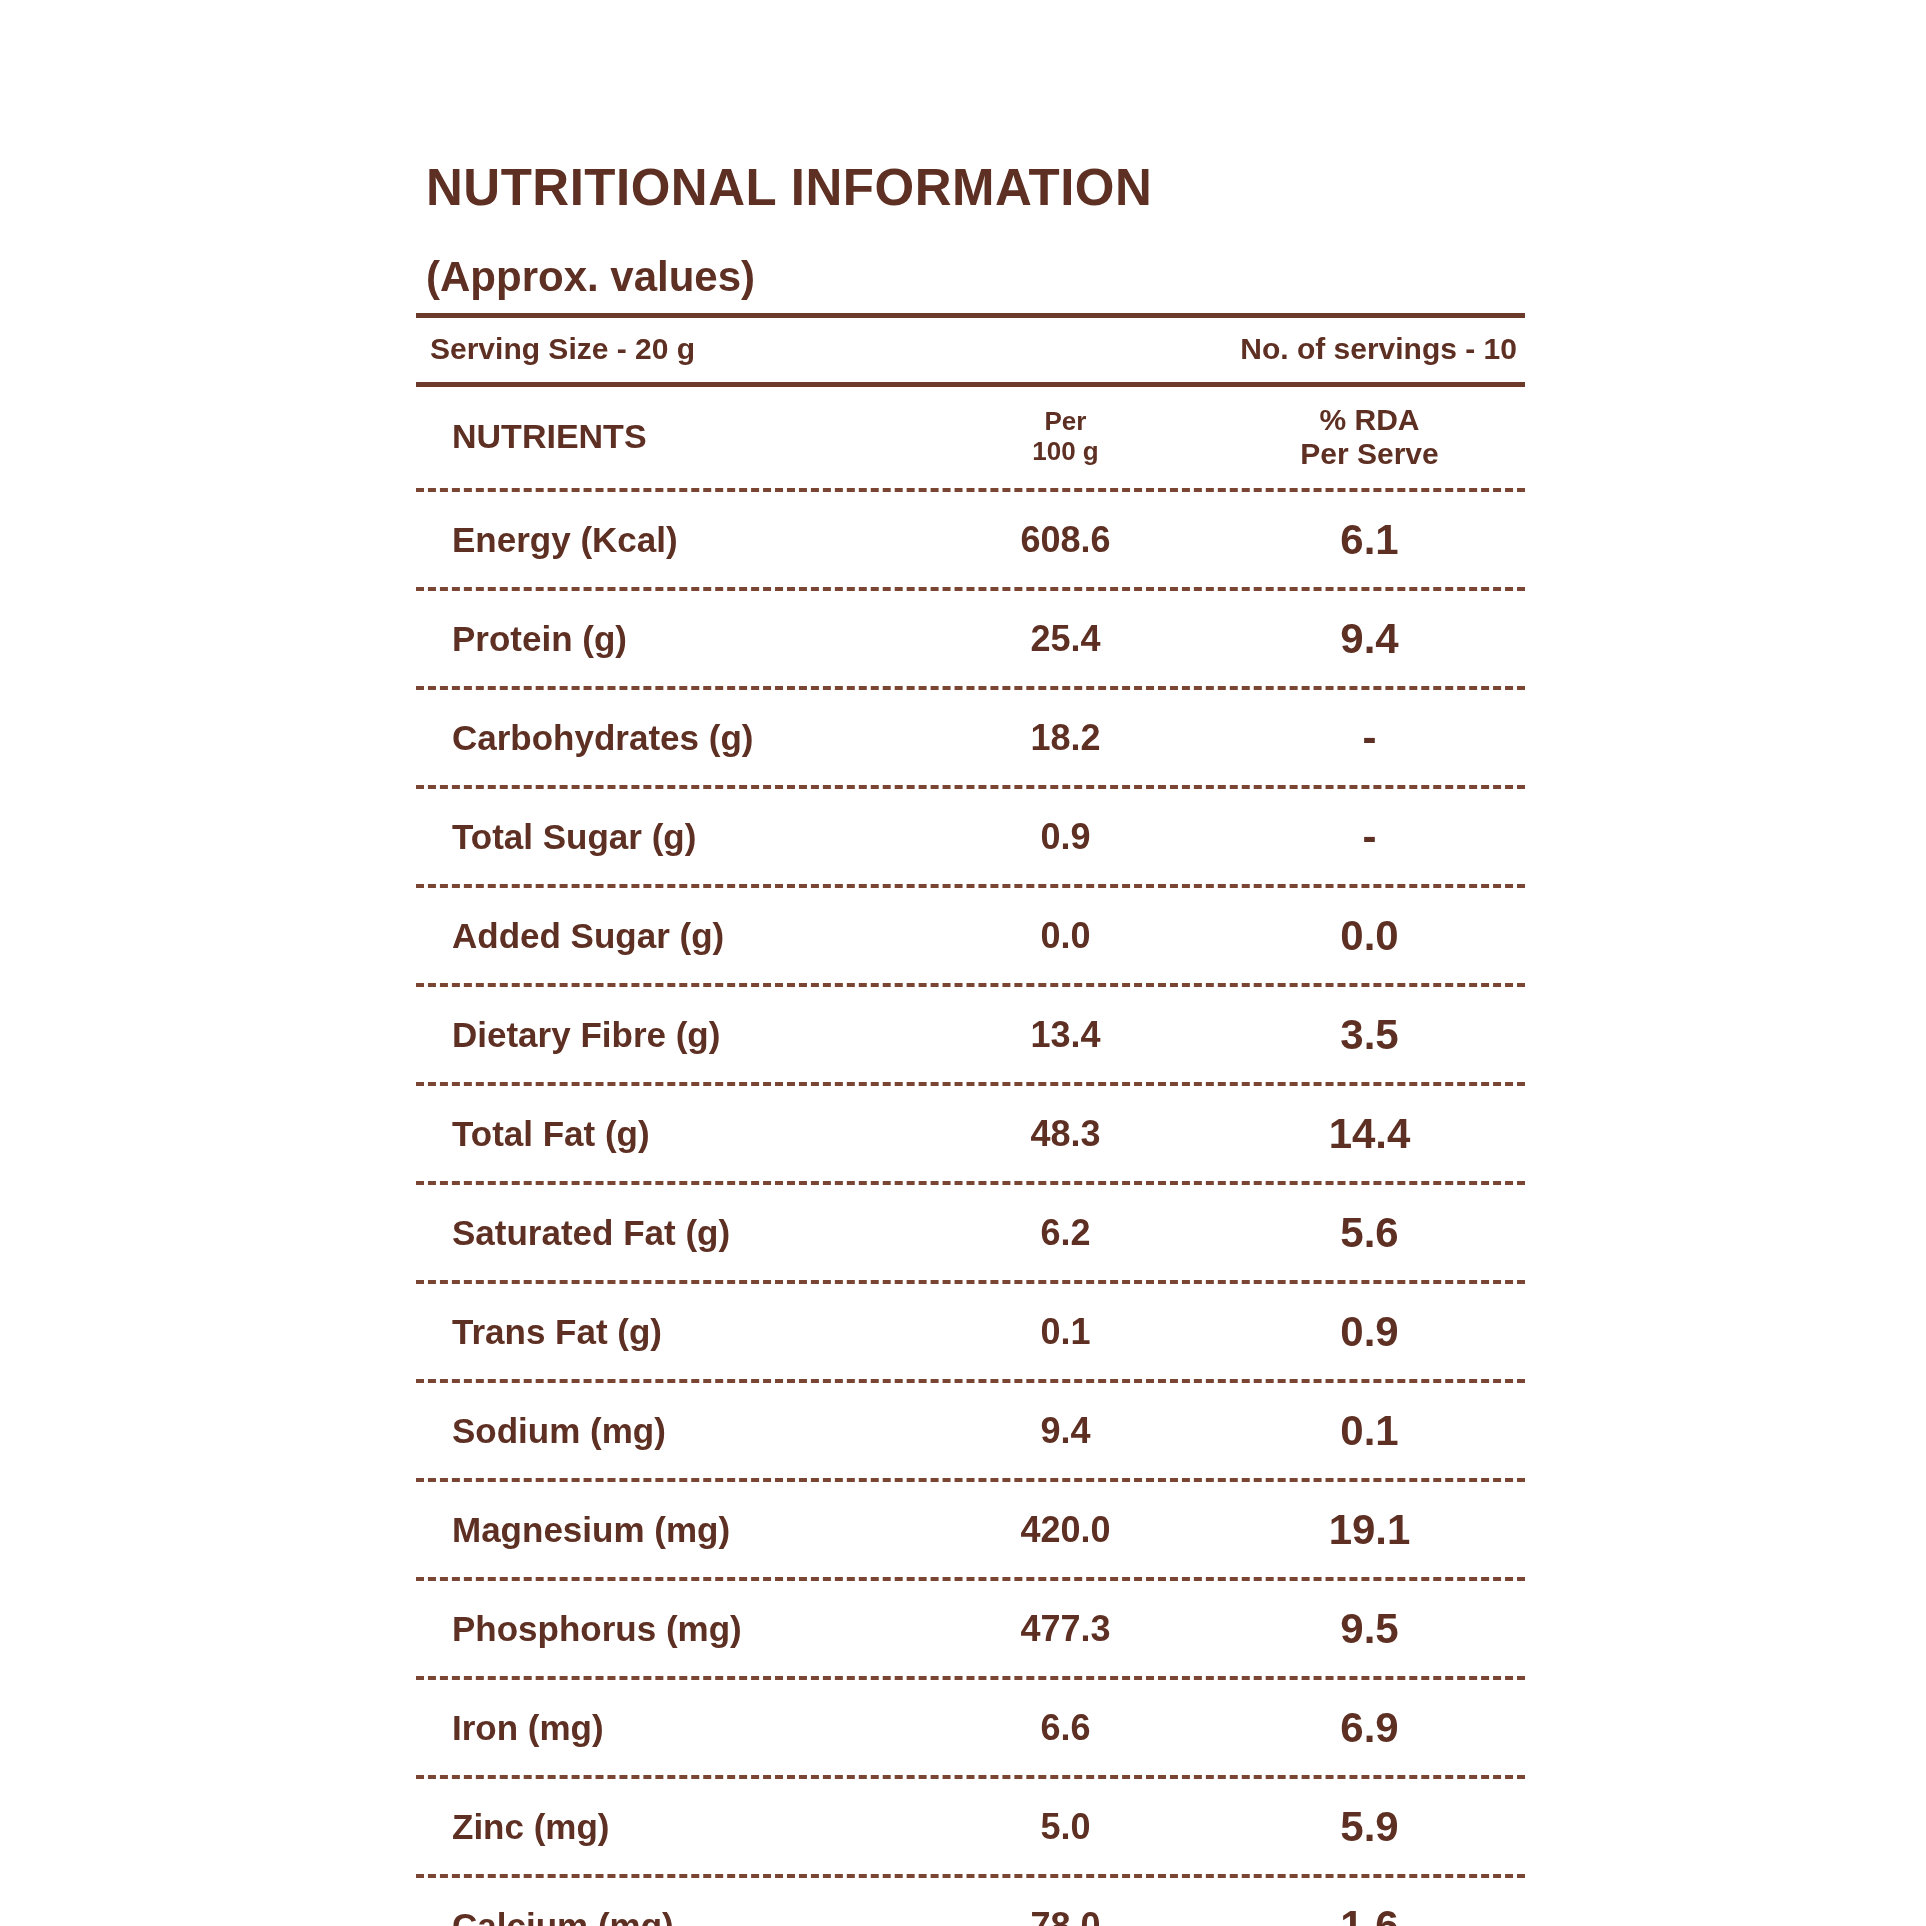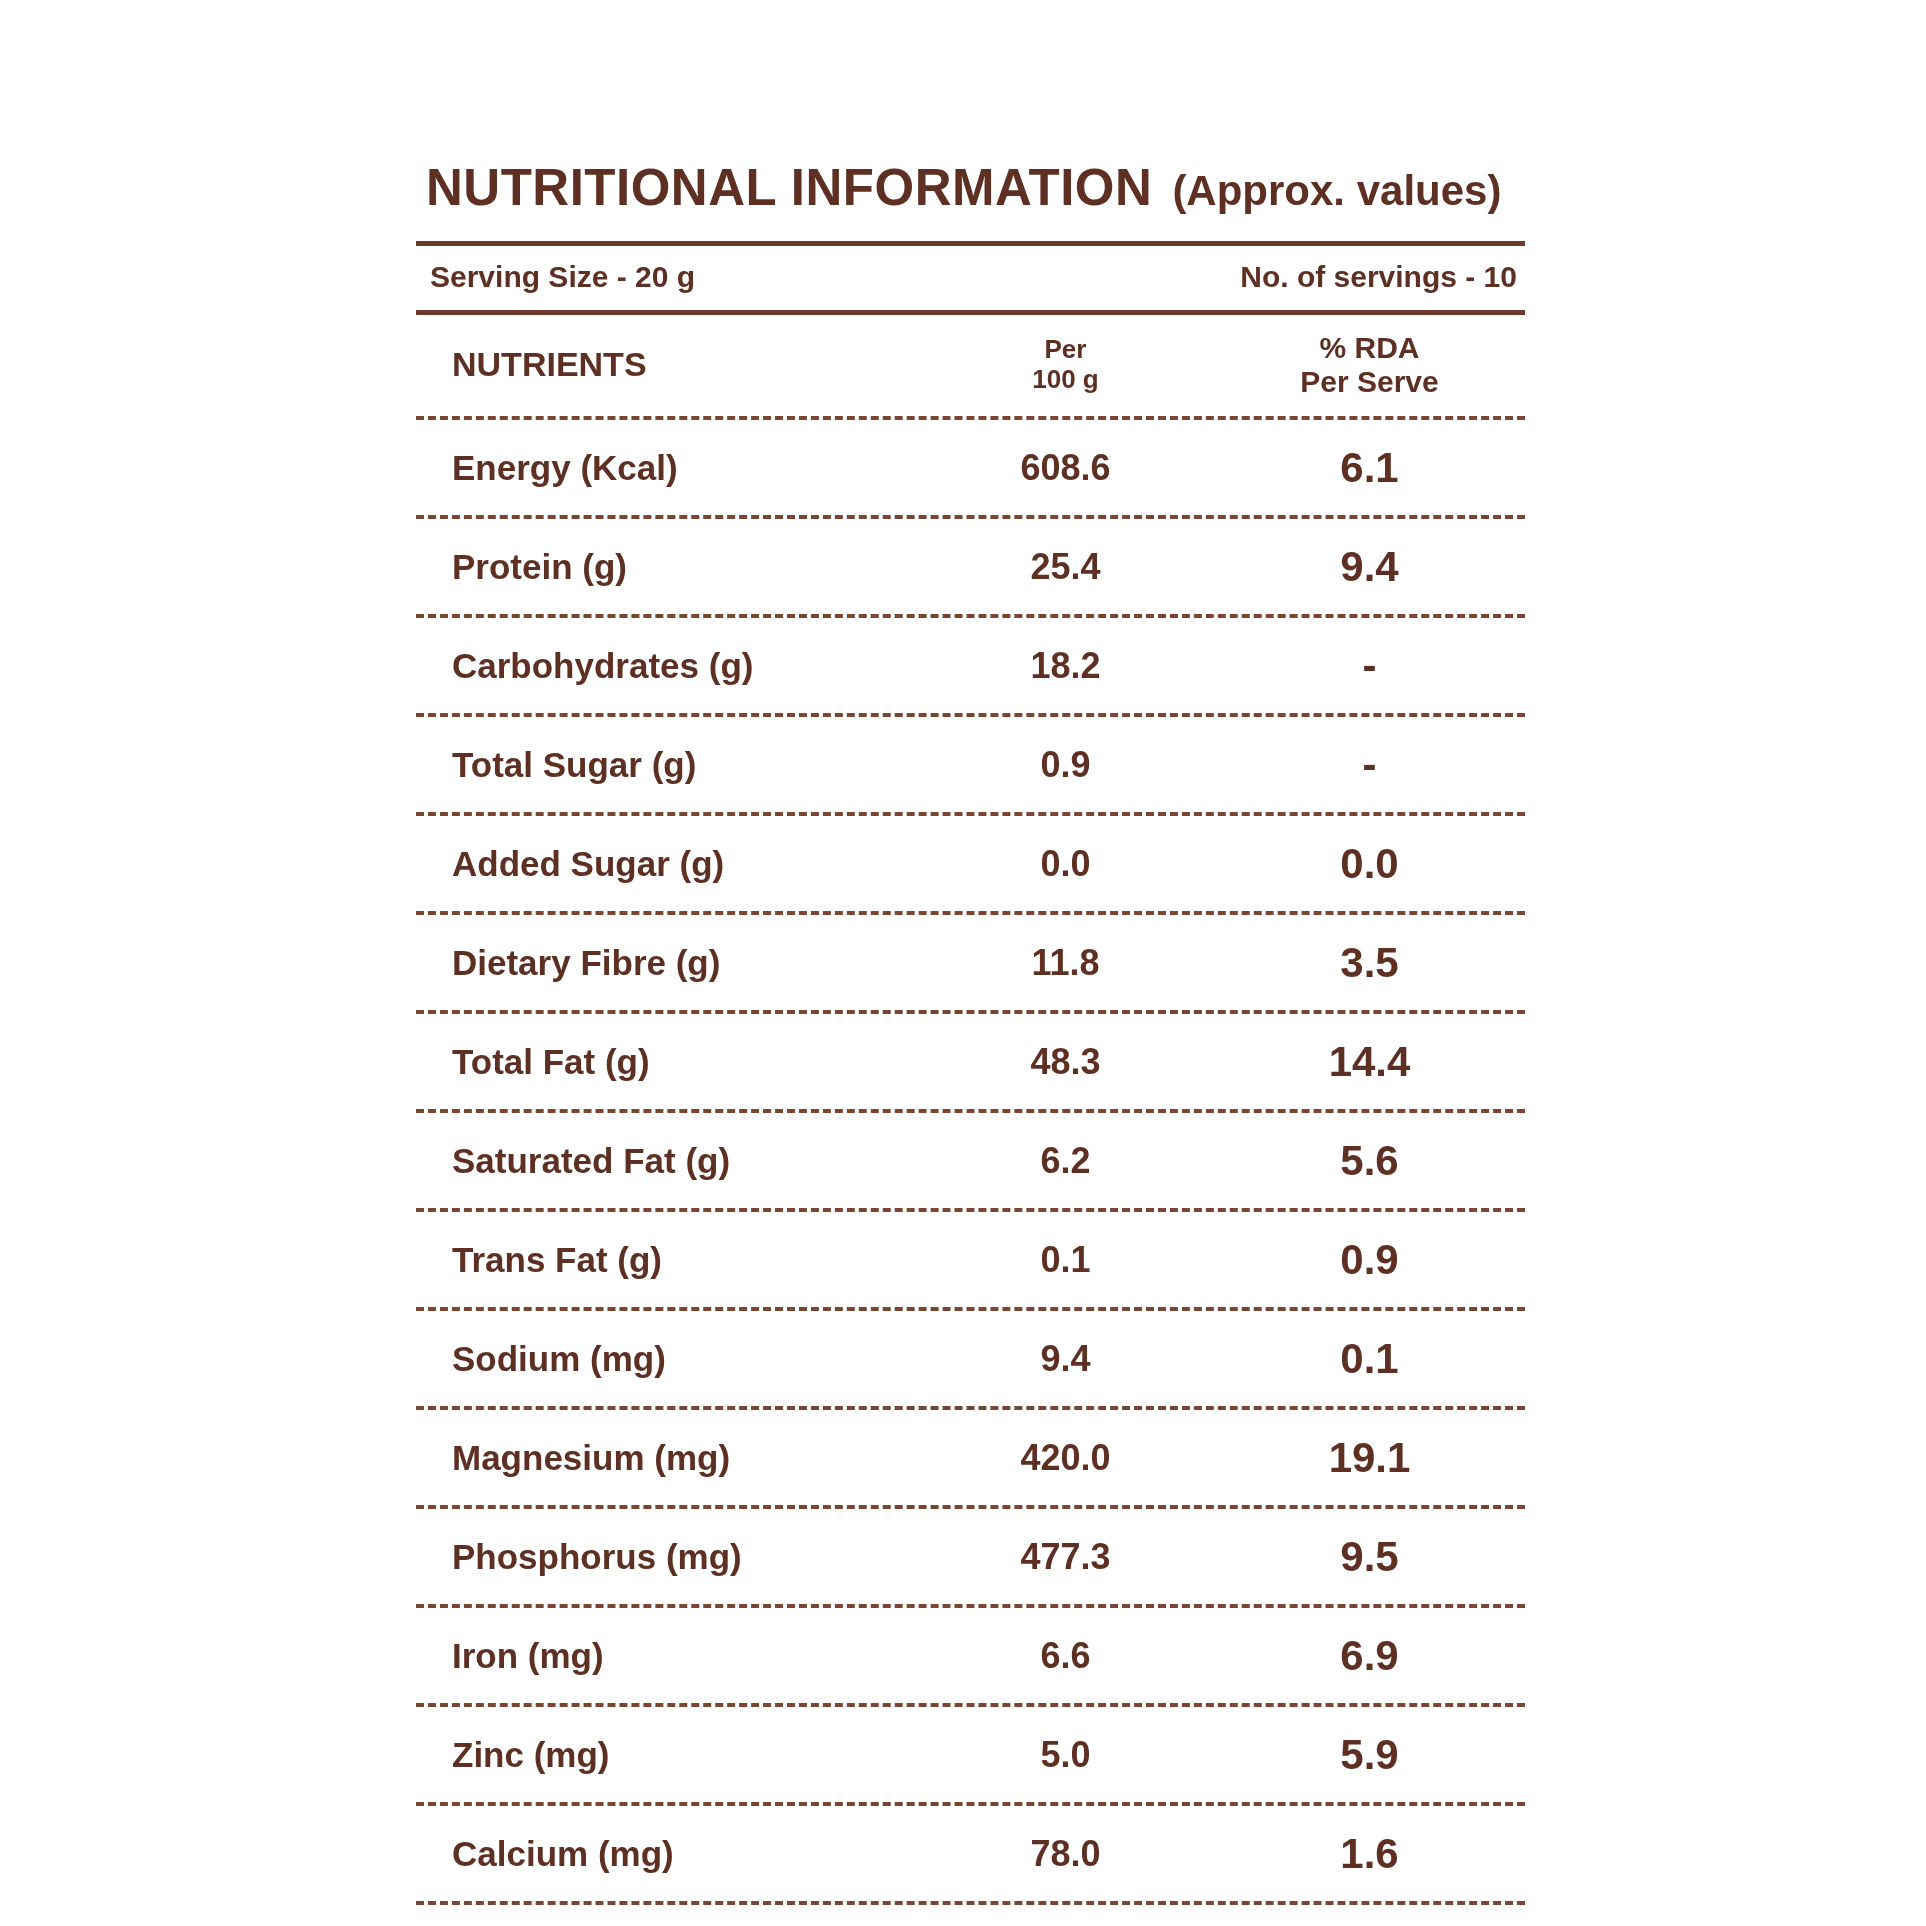--- a/index.html
+++ b/index.html
@@ -19,23 +19,24 @@
     position: absolute;
     left: 416px;
     top: 158px;
     width: 1109px;
   }
 
   
   .title-row {
     display: flex;
     align-items: baseline;
-    gap: 20px;
+    gap: 36px;
     padding-left: 10px;
-    margin-bottom: 24px;
+    margin-bottom: 12px;
+    flex-direction: column;
   }
   .title {
     font-size: 51px;
     font-weight: bold;
     letter-spacing: 0.5px;
     color: #5e3023;
   }
   .title-note {
     font-size: 42px;
     font-weight: bold;
@@ -184,21 +185,21 @@
       </div>
       <div class="rule-dashed"></div>
       <div class="data-row">
         <div class="d-name">Added Sugar (g)</div>
         <div class="d-val">0.0</div>
         <div class="d-rda">0.0</div>
       </div>
       <div class="rule-dashed"></div>
       <div class="data-row">
         <div class="d-name">Dietary Fibre (g)</div>
-        <div class="d-val">11.8</div>
+        <div class="d-val">13.4</div>
         <div class="d-rda">3.5</div>
       </div>
       <div class="rule-dashed"></div>
       <div class="data-row">
         <div class="d-name">Total Fat (g)</div>
         <div class="d-val">48.3</div>
         <div class="d-rda">14.4</div>
       </div>
       <div class="rule-dashed"></div>
       <div class="data-row">

